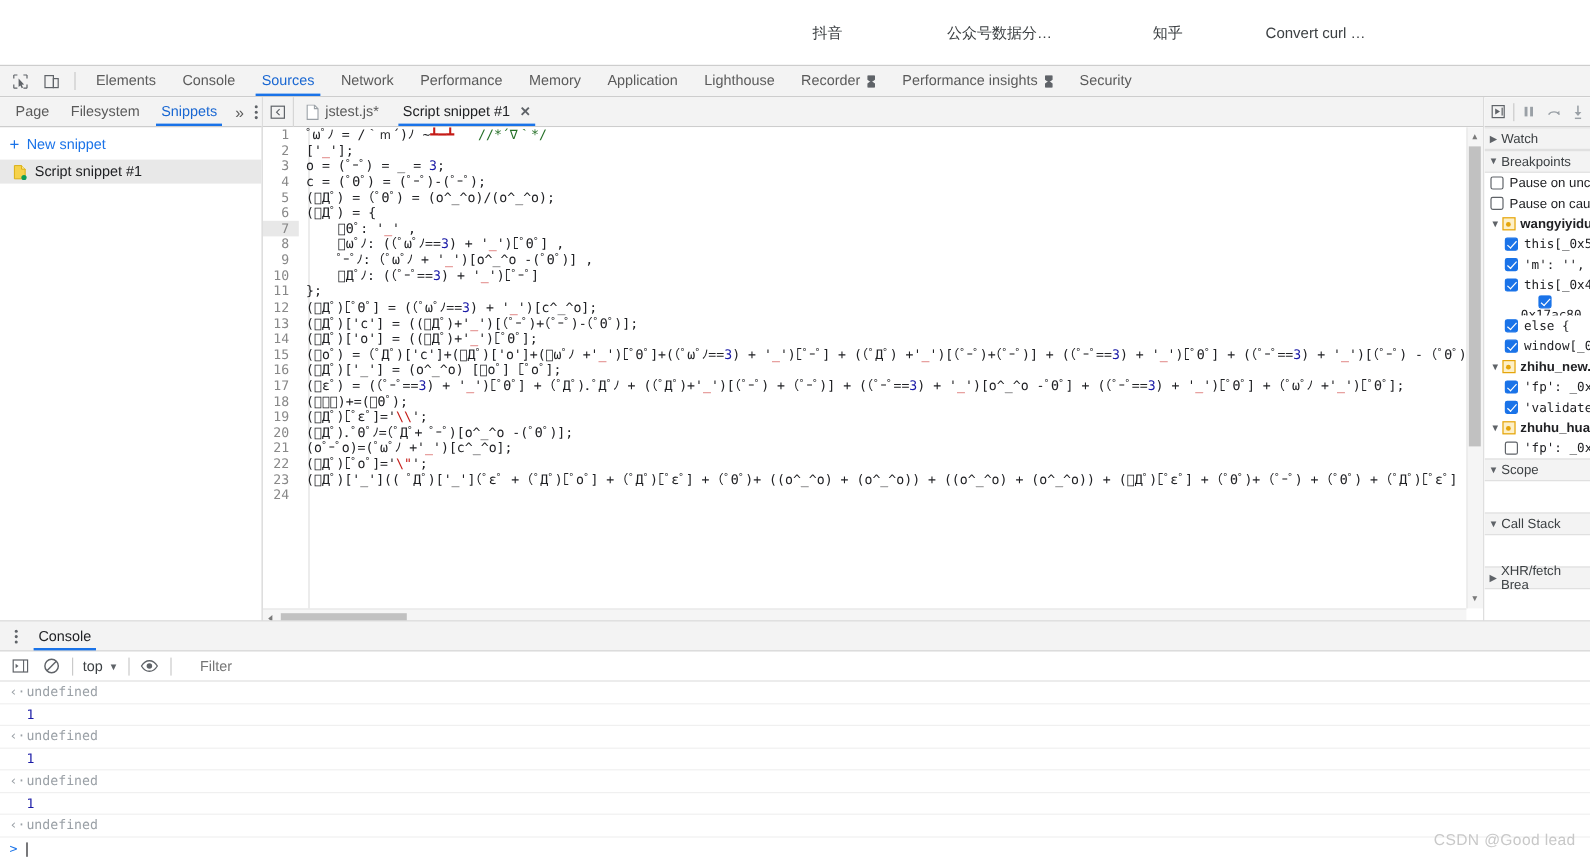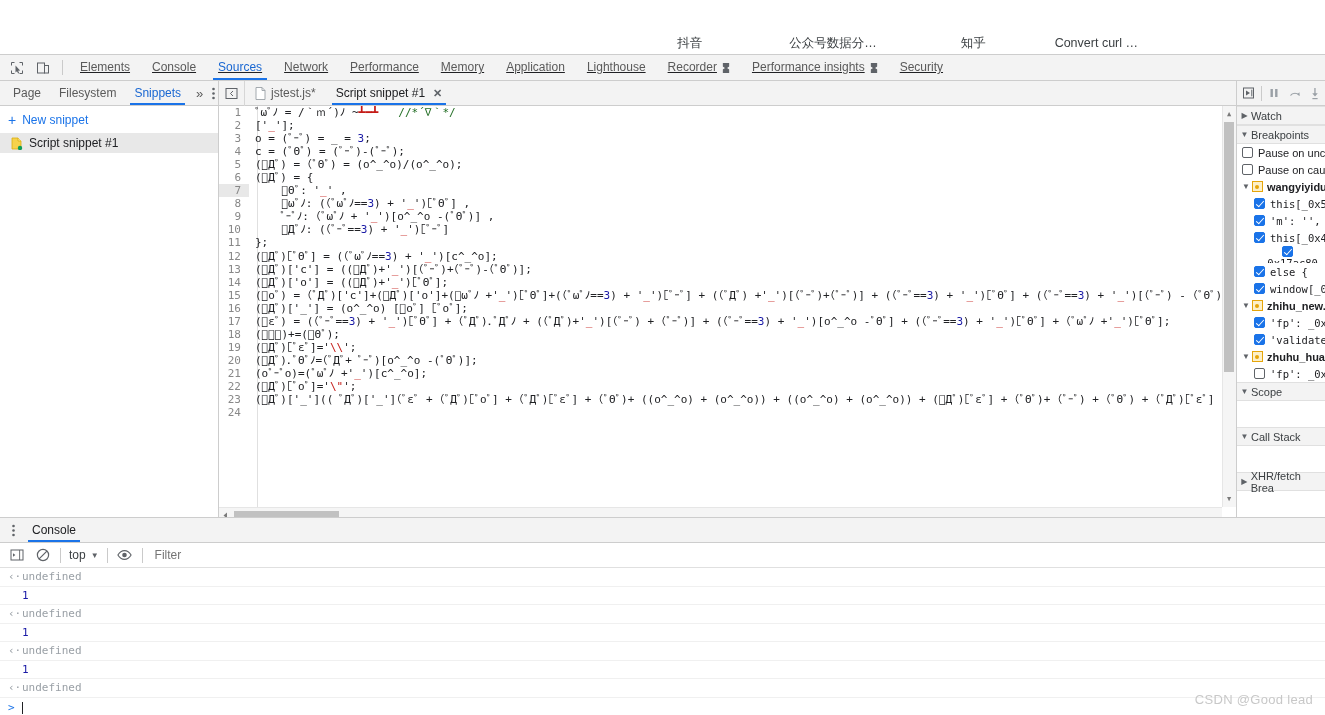--- a/index.html
+++ b/index.html
@@ -10,42 +10,41 @@
     font-size: 12px;
     color: #202124;
     overflow: hidden;
   }
   #app { position: relative; width: 1325px; height: 715px; }
 
   
   .bookmark-bar {
     position: absolute; left: 0; top: 0; width: 1144px; height: 54px;
     background: #ffffff;
-    display: flex; align-items: flex-end;
+    display: flex; align-items: center;
     padding-top: 2px;
   }
   .bm-spacer { width: 770px; }
   .bm-item {
     font-size: 12.5px; color: #3c4043;
     padding: 3px 6px; margin-right: 0px;
     white-space: nowrap; cursor: default;
     line-height: 16px;
   }
   .bm-item.b1 { margin-left: 0px; }
   .bm-item.b2 { margin-left: 75px; }
   .bm-item.b3 { margin-left: 72px; }
   .bm-item.b4 { margin-left: 57px; }
 
   
   .devtools {
     position: absolute; left: 0; top: 54px;
     width: 1325px; height: 661px;
     background: #fff;
     border-top: 1px solid #cdcdcd;
-    text-decoration: underline;
   }
 
   
   .dt-toolbar {
     height: 26px; width: 100%;
     background: #f3f3f3;
     border-bottom: 1px solid #cdcdcd;
     display: flex; align-items: center;
     padding-left: 4px;
   }
@@ -323,21 +322,21 @@
     width: 26px; height: 24px; display:flex; align-items:center;
     justify-content:center; cursor:pointer;
   }
   .ct-sep { width:1px; height:15px; background:#cacaca; margin:0 4px; }
   .ct-select {
     display:flex; align-items:center; font-size:12px; color:#3c4043;
     padding: 0 4px; cursor:pointer;
   }
   .ct-caret { margin-left:5px; font-size:8px; color:#5f6368; }
   .ct-filter {
-    margin-left: 8px; font-size: 12px; color: #9aa0a6;
+    margin-left: 20px; font-size: 12px; color: #9aa0a6;
     flex: 1; border: none; outline: none; background: transparent;
     font-family: "Liberation Sans", sans-serif;
   }
   .console-out { position: relative; height: 148px; overflow:hidden; }
   .c-row {
     height: 18.5px; display: flex; align-items: center;
     border-bottom: 1px solid #f0f0f0;
     padding-left: 8px; font-family: "DejaVu Sans Mono", monospace;
     font-size: 11px;
   }

